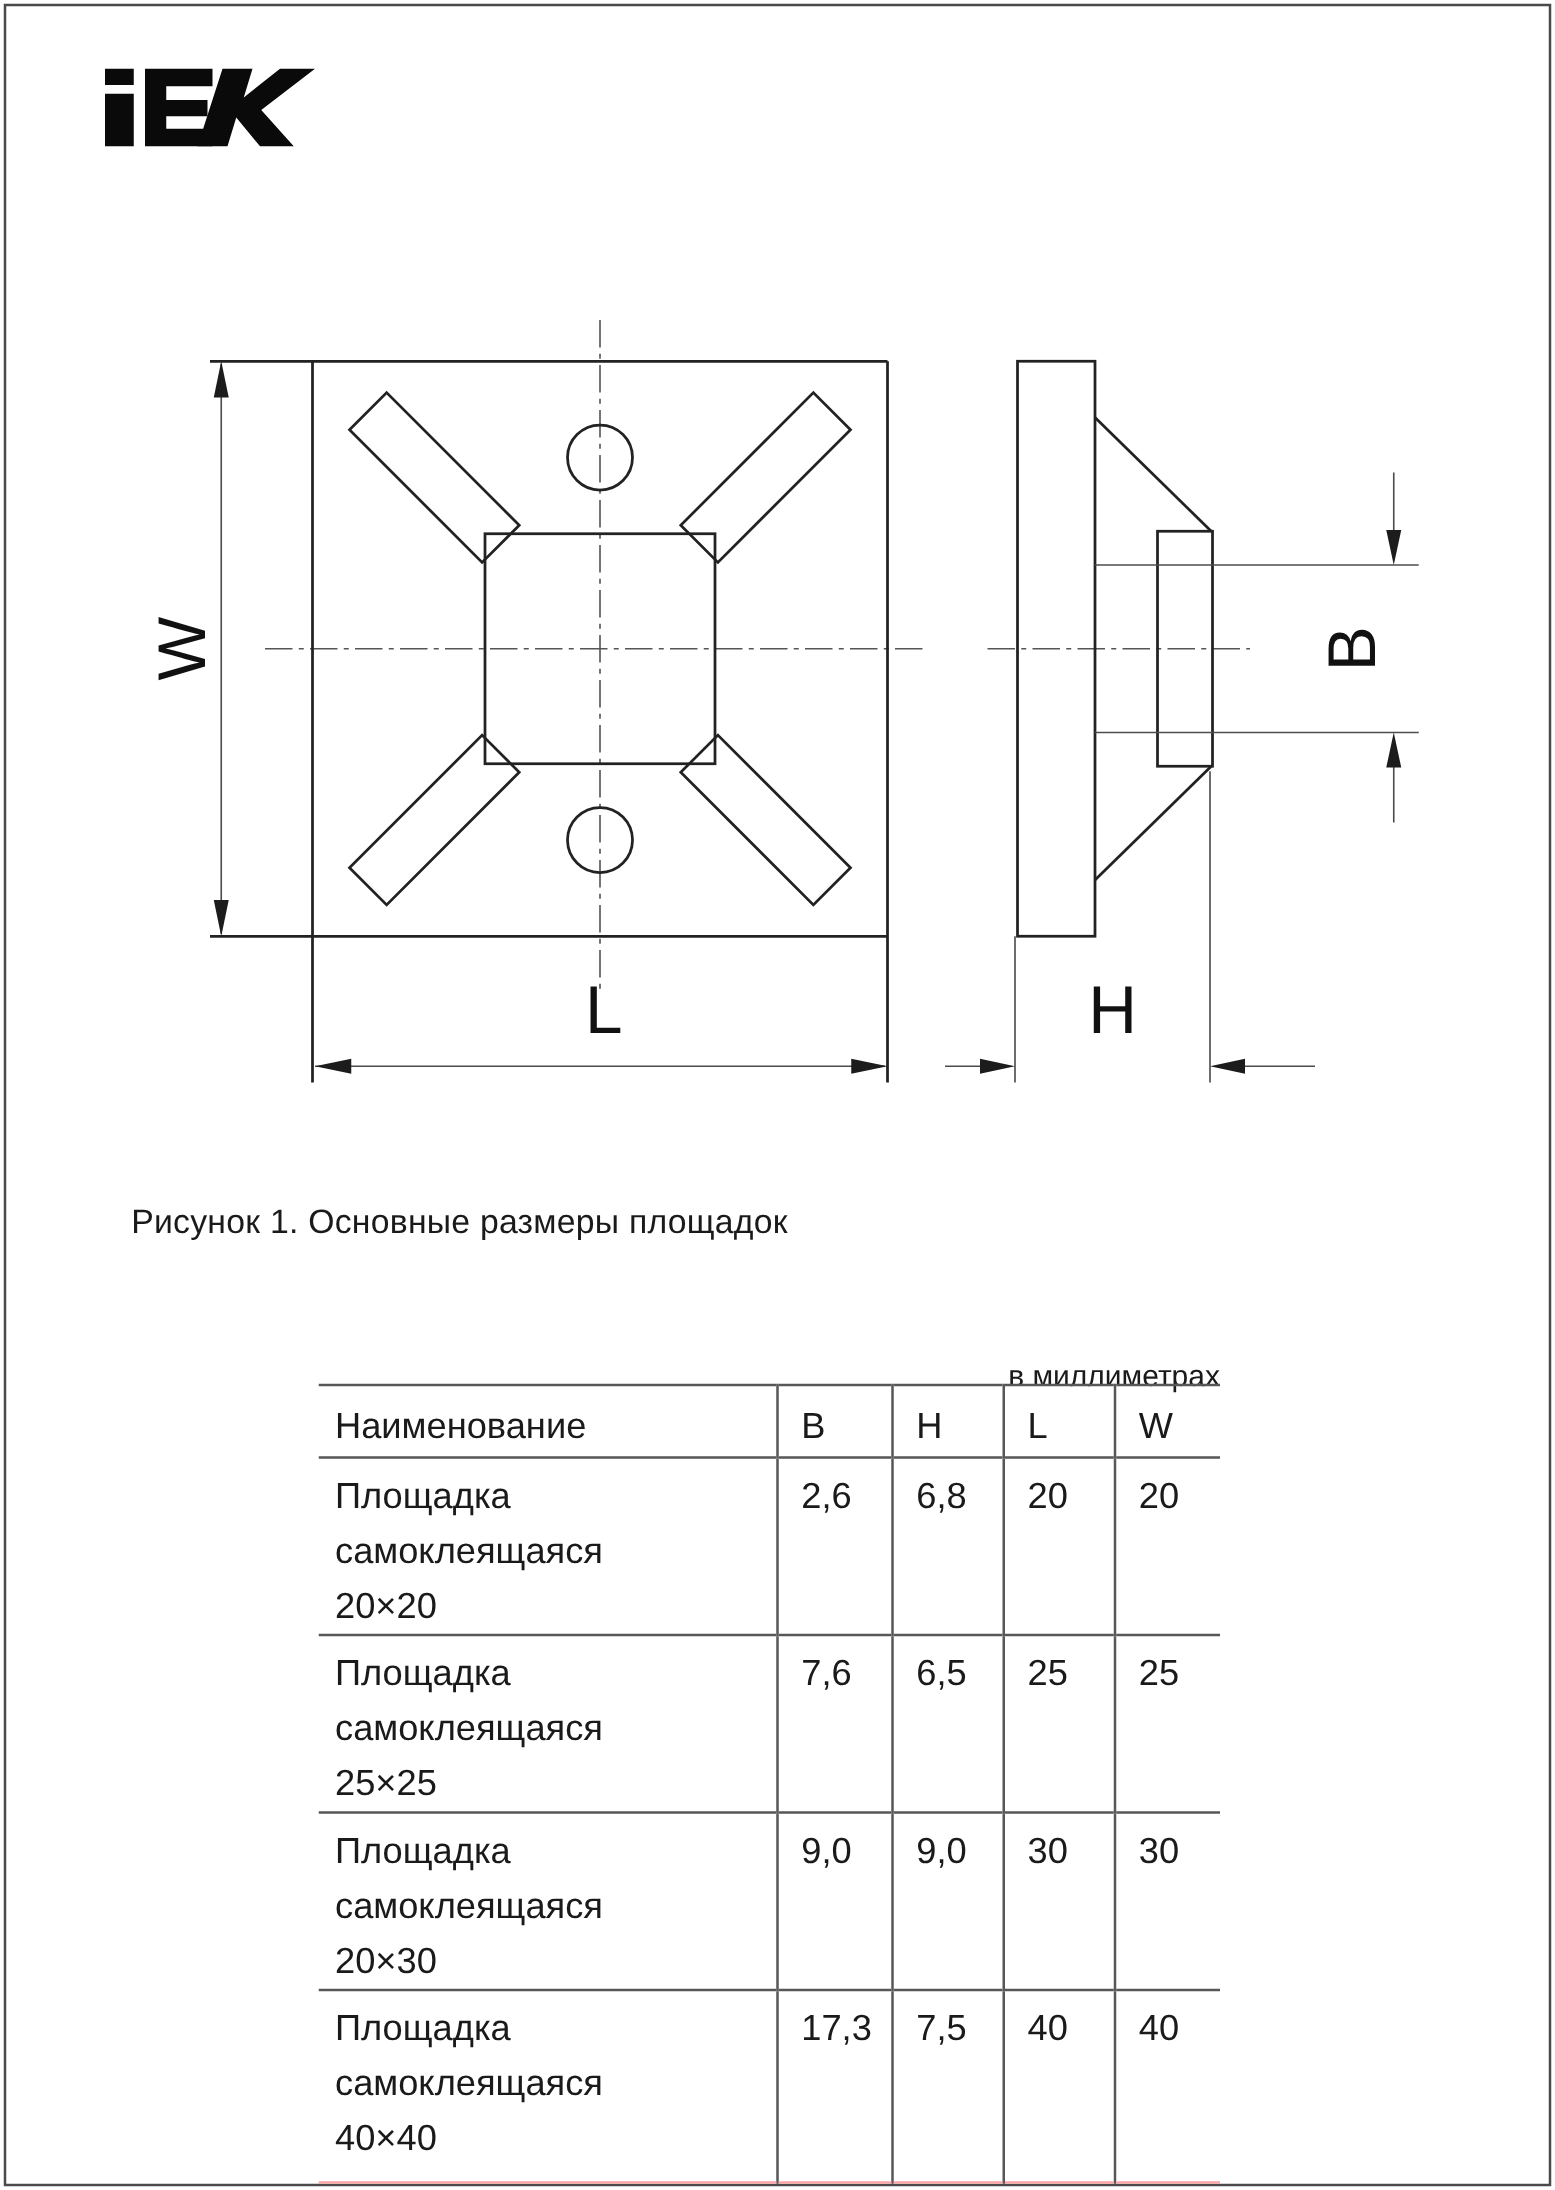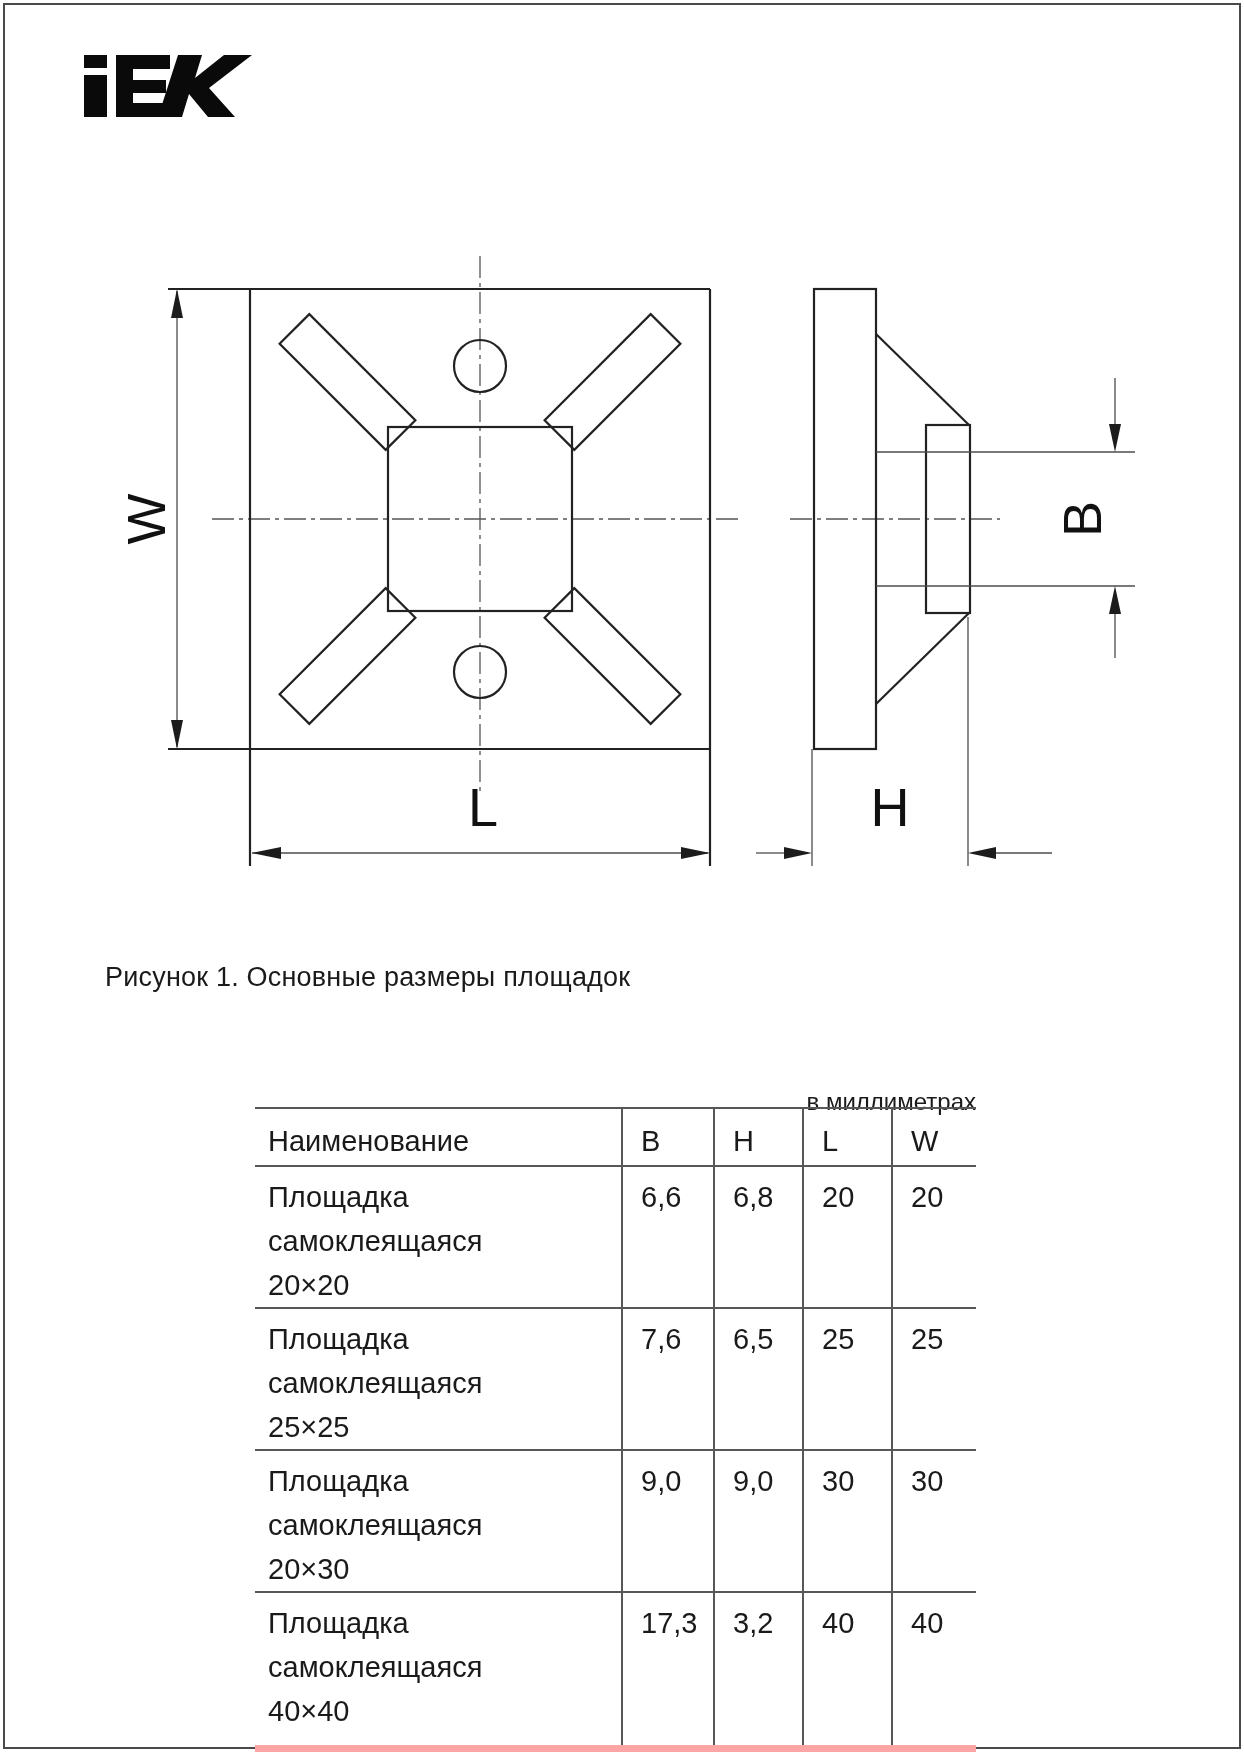--- a/index.html
+++ b/index.html
@@ -17,21 +17,21 @@
   table.dim td,table.dim th{
     vertical-align:top;text-align:left;font-weight:normal;
     padding:8px 4px 0 18px;line-height:44px;
   }
   table.dim .name-col{padding-left:13px;}
   table.dim tr.hdr td{height:46px;padding-top:10px;}
   table.dim tr.r td{height:76px;}
   table.dim tr.r-last td{height:144px;}
   table.dim tr{border-top:2px solid #575757;}
   table.dim tr.hdr{border-top:2px solid #575757;}
-  table.dim{border-bottom:7px solid #fca5a5;}
+  table.dim{border-bottom:2px solid #fca5a5;}
   table.dim td.v{border-left:2px solid #575757;}
   .twoline span{display:block;}
   
   .obj{stroke:#222222;stroke-width:2.2;fill:none;}
   .thin{stroke:#4c4c4c;stroke-width:1.3;fill:none;}
   .cl{stroke:#555555;stroke-width:1.3;fill:none;stroke-dasharray:22 5 4 5;}
   .ah{fill:#1c1c1c;stroke:none;}
   .dimlabel{font-family:"Liberation Sans", sans-serif;font-size:54px;fill:#111111;}
 </style>
 </head>
@@ -137,21 +137,21 @@
       <td class="v">B</td>
       <td class="v">H</td>
       <td class="v">L</td>
       <td class="v">W</td>
     </tr>
     <tr class="r">
       <td class="name-col twoline">
         <span>Площадка самоклеящаяся</span>
         <span>20×20</span>
       </td>
-      <td class="v">6,6</td>
+      <td class="v">2,6</td>
       <td class="v">6,8</td>
       <td class="v">20</td>
       <td class="v">20</td>
     </tr>
     <tr class="r">
       <td class="name-col twoline">
         <span>Площадка самоклеящаяся</span>
         <span>25×25</span>
       </td>
       <td class="v">7,6</td>
@@ -168,19 +168,19 @@
       <td class="v">9,0</td>
       <td class="v">30</td>
       <td class="v">30</td>
     </tr>
     <tr class="r-last">
       <td class="name-col twoline">
         <span>Площадка самоклеящаяся</span>
         <span>40×40</span>
       </td>
       <td class="v">17,3</td>
-      <td class="v">3,2</td>
+      <td class="v">7,5</td>
       <td class="v">40</td>
       <td class="v">40</td>
     </tr>
   </tbody>
     </table>
 </div>
 
 </body></html>

